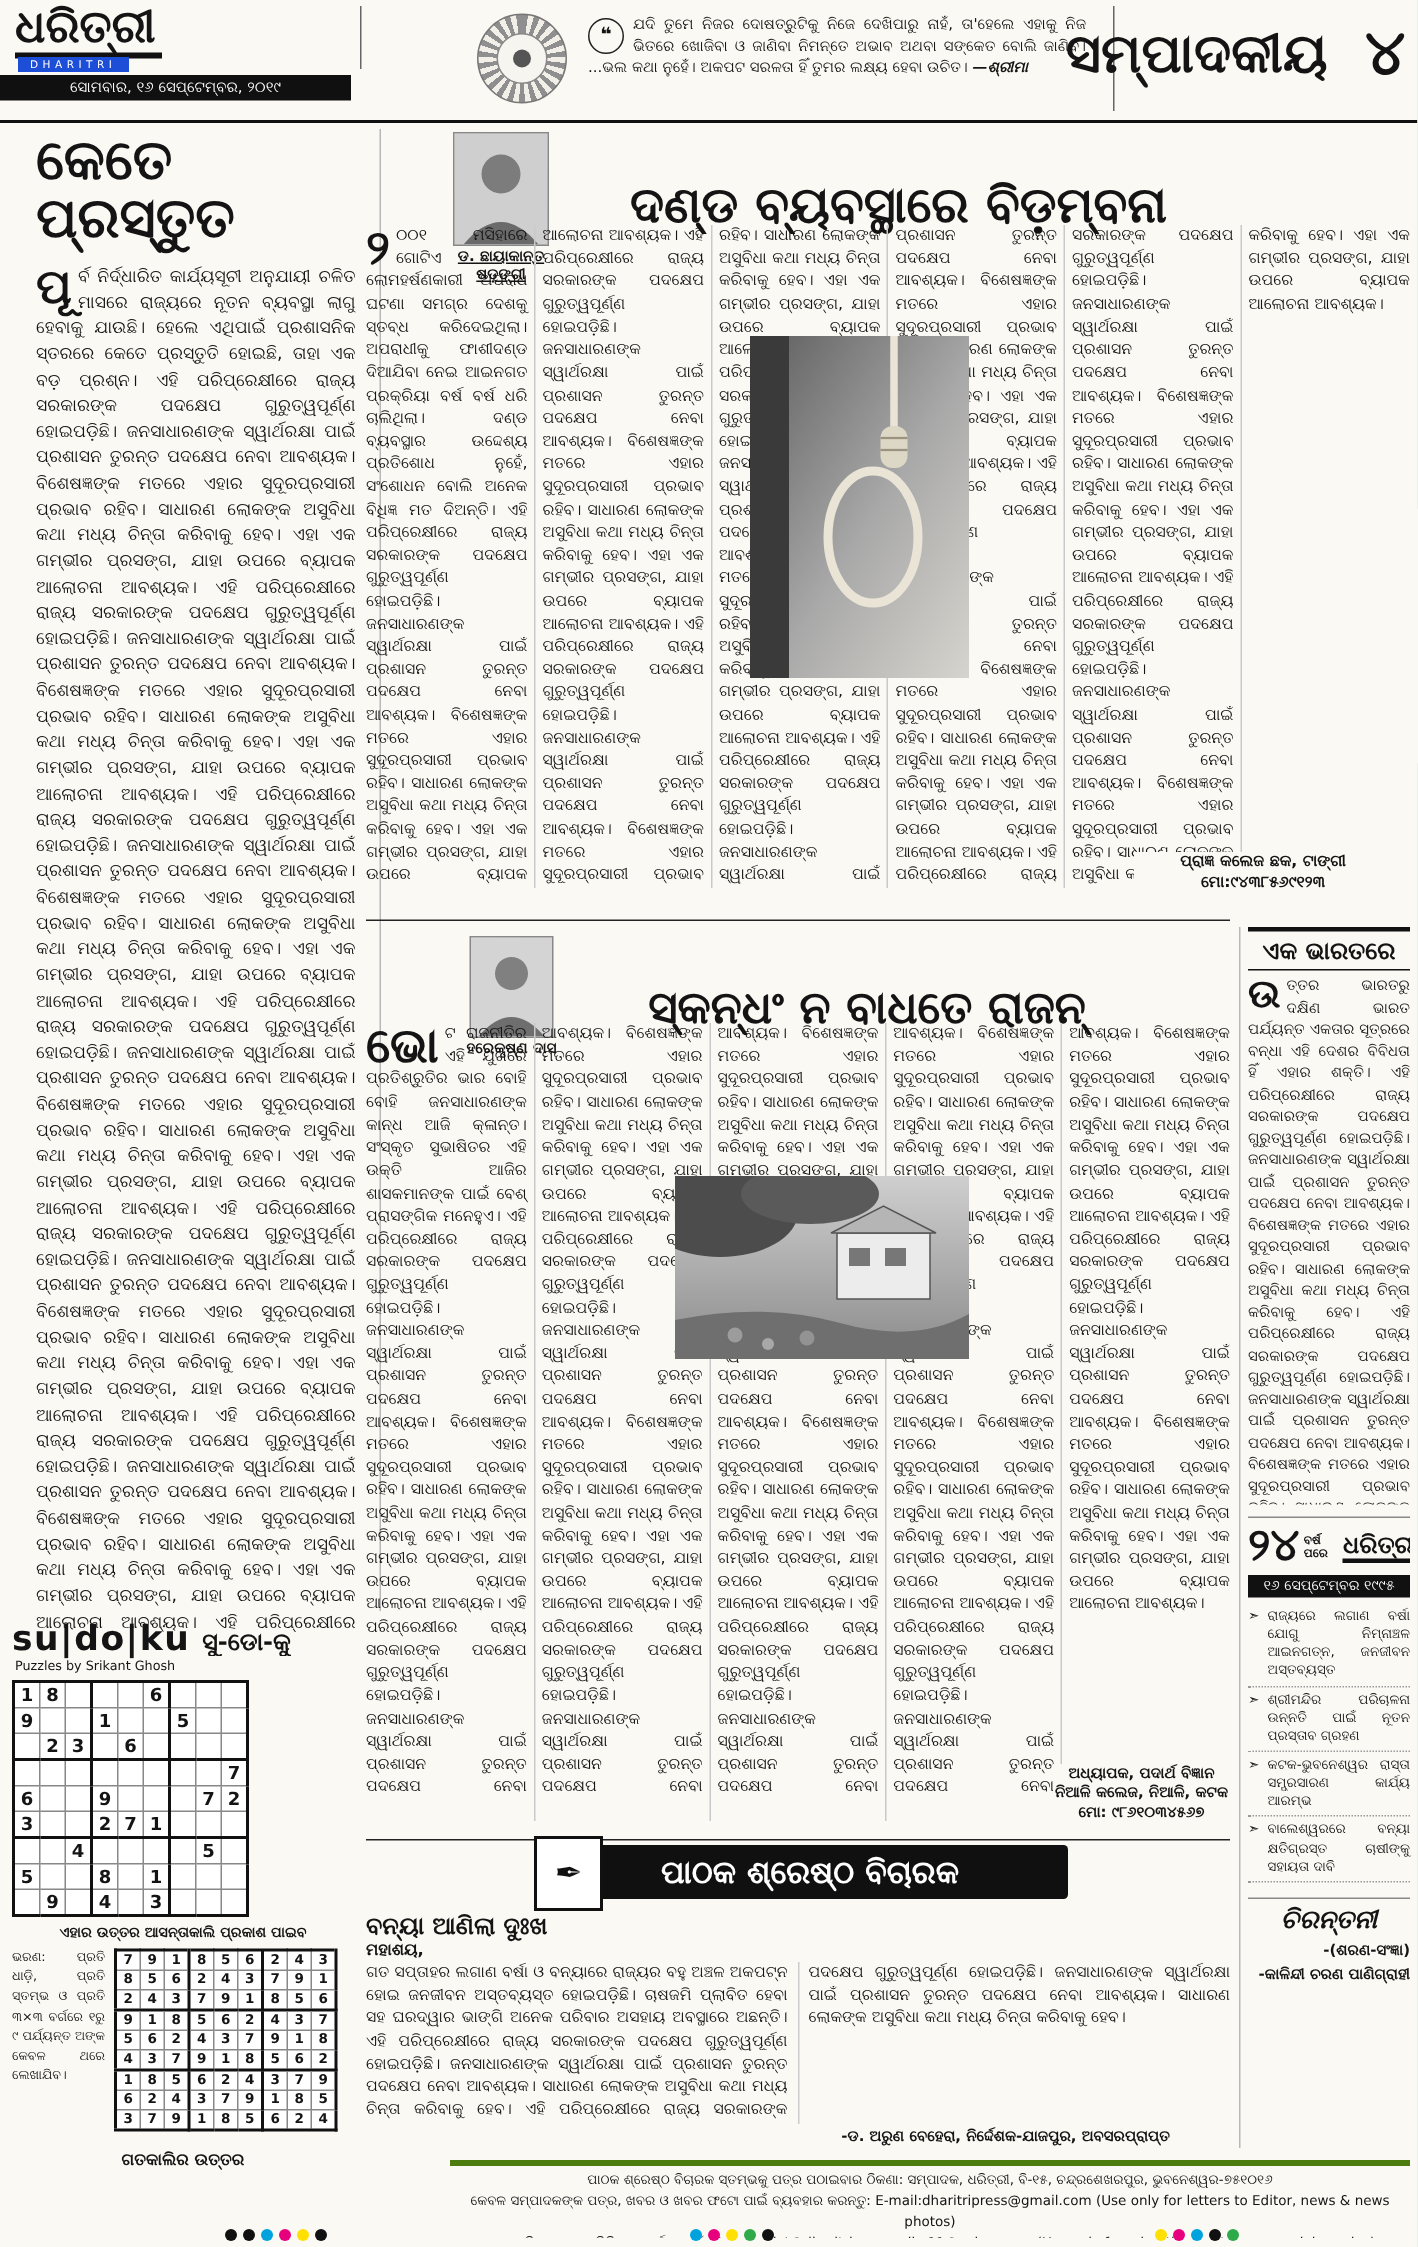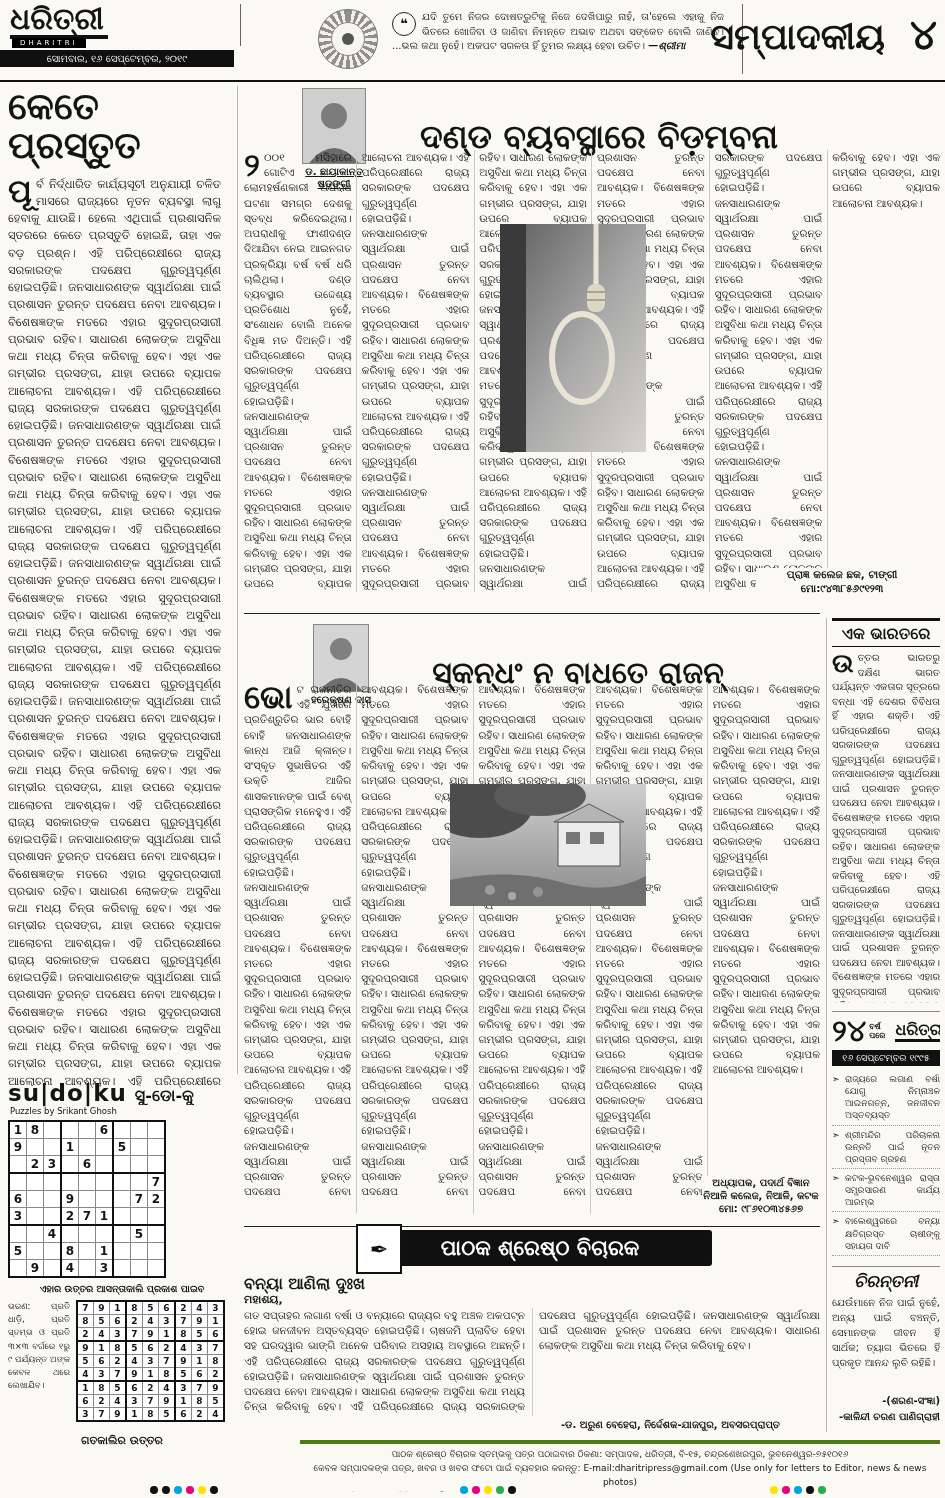--- a/index.html
+++ b/index.html
@@ -3,21 +3,21 @@
 <meta charset="utf-8">
 <style>
   html,body{margin:0;padding:0;background:#e8e8e4;}
   .page{position:relative;width:945px;height:1498px;margin:0 auto;background:#faf9f4;
         font-family:"DejaVu Sans",sans-serif;color:#141414;overflow:hidden;}
 
   
   .masthead{position:absolute;left:0;top:0;width:945px;height:80px;border-bottom:2px solid #111;}
   .logo{position:absolute;left:10px;top:2px;font-size:30px;font-weight:bold;line-height:1.1;
         border-bottom:4px solid #111;padding:0 4px 0 0;}
-  .logo-sub{position:absolute;left:12px;top:38px;background:#000000;color:#fff;font-size:7px;
+  .logo-sub{position:absolute;left:12px;top:38px;background:#1d4ed8;color:#fff;font-size:7px;
         letter-spacing:3px;padding:1px 8px;}
   .datebar{position:absolute;left:0;top:50px;width:234px;height:17px;background:#101010;color:#fff;
         font-size:10px;text-align:center;line-height:17px;overflow:hidden;white-space:nowrap;}
   .vline{position:absolute;width:0;border-left:1px solid #666;}
   .mandala{position:absolute;left:318px;top:9px;width:58px;height:58px;border-radius:50%;
         background:repeating-conic-gradient(#8f8f8f 0 8deg,#f1efe8 8deg 16deg);border:1px solid #777;}
   .mandala-core{position:absolute;inset:12px;border-radius:50%;background:#f7f5ef;border:1px solid #888;}
   .mandala-dot{position:absolute;inset:23px;border-radius:50%;background:#555;}
   .mast-quote{position:absolute;left:392px;top:10px;width:332px;height:62px;font-size:10px;
         line-height:1.45;text-align:justify;overflow:hidden;}
@@ -29,21 +29,21 @@
 
   
   .jtext{font-size:10.5px;line-height:1.45;text-align:justify;overflow:hidden;column-fill:auto;}
   .dropcap{float:left;font-size:32px;line-height:30px;font-weight:bold;padding:0 4px 0 0;}
   .fig{text-align:center;}
   .photo{margin:0 auto;border:1px solid #888;background:linear-gradient(160deg,#cfcfcf,#8f8f8f);overflow:hidden;}
   .fig-caption{font-size:10px;font-weight:bold;margin-top:2px;line-height:1.15;}
   .sign{font-weight:bold;text-align:center;background:#faf9f4;line-height:1.3;}
 
   
-  .article-left{position:absolute;left:8px;top:86px;width:230px;height:988px;border-right:1px solid #b8b8b8;
+  .article-left{position:absolute;left:24px;top:86px;width:230px;height:988px;border-right:1px solid #b8b8b8;
         padding-right:16px;box-sizing:border-box;}
   .al-head{font-size:37px;font-weight:bold;line-height:1.05;margin:2px 0 10px;}
   .al-body{font-size:11.5px;line-height:1.5;text-align:justify;height:912px;overflow:hidden;}
 
   
   .article1{position:absolute;left:244px;top:84px;width:696px;height:530px;}
   .a1-figure{position:absolute;left:52px;top:4px;width:76px;}
   .a1-headline{position:absolute;left:140px;top:8px;width:430px;text-align:center;font-size:33px;
         font-weight:bold;line-height:1.1;white-space:nowrap;overflow:hidden;}
   .a1-body{position:absolute;left:0;top:66px;width:696px;height:442px;column-count:6;column-gap:10px;
@@ -272,21 +272,20 @@
       <ul class="promo-items">
         <li><span class="arrow-icon">➣</span><span>ରାଜ୍ୟରେ ଲଗାଣ ବର୍ଷା ଯୋଗୁ ନିମ୍ନାଞ୍ଚଳ ଆଇନଗତ୍ନ, ଜନଜୀବନ ଅସ୍ତବ୍ୟସ୍ତ</span></li>
         <li><span class="arrow-icon">➣</span><span>ଶ୍ରୀମନ୍ଦିର ପରିଚାଳନା ଉନ୍ନତି ପାଇଁ ନୂତନ ପ୍ରସ୍ତାବ ଗ୍ରହଣ</span></li>
         <li><span class="arrow-icon">➣</span><span>କଟକ-ଭୁବନେଶ୍ୱର ରାସ୍ତା ସମ୍ପ୍ରସାରଣ କାର୍ଯ୍ୟ ଆରମ୍ଭ</span></li>
         <li><span class="arrow-icon">➣</span><span>ବାଲେଶ୍ୱରରେ ବନ୍ୟା କ୍ଷତିଗ୍ରସ୍ତ ଚାଷୀଙ୍କୁ ସହାୟତା ଦାବି</span></li>
       </ul>
     </div>
 
     <div class="chirantani">
       <div class="chi-title">ଚିରନ୍ତନୀ</div>
-      <div class="chi-quote">ଯେଉଁମାନେ ନିଜ ପାଇଁ ନୁହେଁ, ଅନ୍ୟ ପାଇଁ ବଞ୍ଚନ୍ତି, ସେମାନଙ୍କ ଜୀବନ ହିଁ ସାର୍ଥକ; ତ୍ୟାଗ ଭିତରେ ହିଁ ପ୍ରକୃତ ଆନନ୍ଦ ଲୁଚି ରହିଛି।</div>
       <div class="chi-attr">-(ଶରଣ-ସଂଜ୍ଞା)</div>
       <div class="chi-attr">-କାଳିନ୍ଦୀ ଚରଣ ପାଣିଗ୍ରାହୀ</div>
     </div>
   </aside>
 
   <section class="sudoku">
     <div class="sud-head">
       <span class="sud-logo">su|do|ku</span>
       <span class="sud-odia">ସୁ-ଡୋ-କୁ</span>
     </div>

